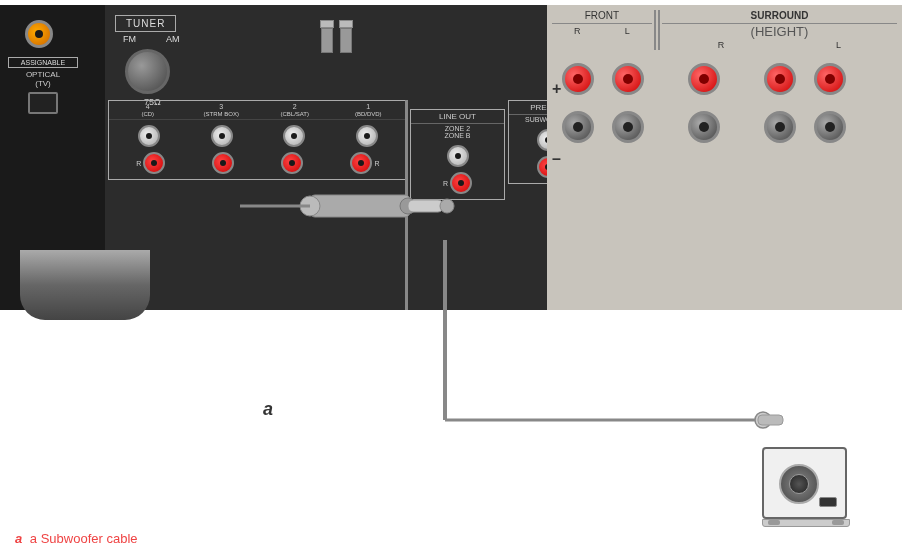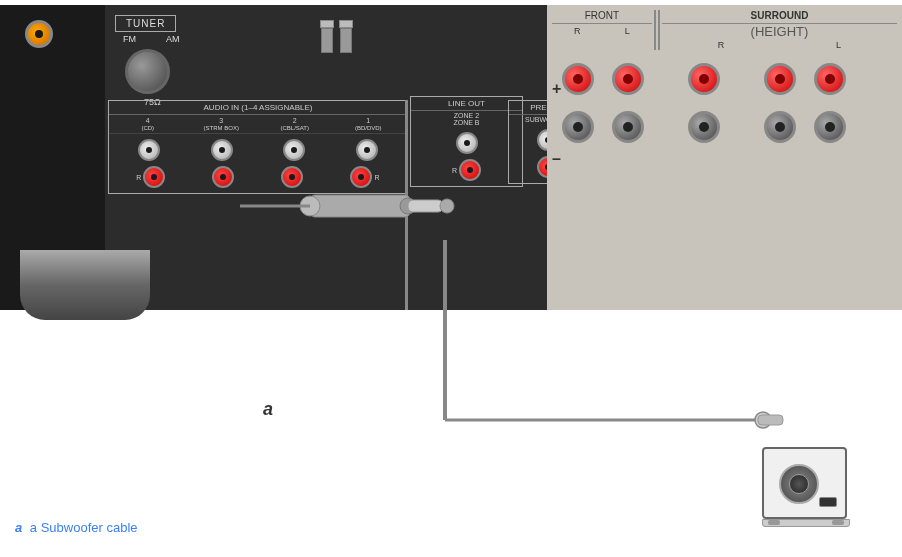--- a/index.html
+++ b/index.html
@@ -234,20 +234,33 @@
 <div class="main-container">
 
   <div class="panel-content">
 
     <div class="left-dark"></div>
 
     <div style="position:absolute; top:15px; left:25px;">
       <div class="rca-orange"></div>
     </div>
 
+    <div style="position:absolute; top:52px; left:8px;">
+      <div class="optical-label-box">
+        <span>ASSIGNABLE</span>
+      </div>
+      <div style="color:#ccc; font-size:8px; text-align:center;">
+        <span>OPTICAL</span>
+      </div>
+      <div style="color:#ccc; font-size:8px; text-align:center;">
+        <span>(TV)</span>
+      </div>
+
+      <div style="width:30px; height:22px; background:#222; border:2px solid #777; margin: 4px auto; border-radius:2px;"></div>
+    </div>
 
     <div style="position:absolute; top:8px; left:115px;">
       <div style="border:1.5px solid #aaa; padding:2px 10px; display:inline-block; color:#ddd; font-size:10px; letter-spacing:1px;">
         <span>TUNER</span>
       </div>
       <div style="display:flex; gap:30px; margin-top:2px; padding-left:8px;">
         <span style="color:#ddd; font-size:9px;">FM</span>
         <span style="color:#ddd; font-size:9px;">AM</span>
       </div>
       
@@ -262,23 +275,20 @@
         <div style="width:14px; height:8px; background:#bbb; border:1px solid #888;"></div>
         <div style="width:12px; height:25px; background:#999; border:1px solid #777;"></div>
       </div>
       <div style="display:flex; flex-direction:column; align-items:center;">
         <div style="width:14px; height:8px; background:#bbb; border:1px solid #888;"></div>
         <div style="width:12px; height:25px; background:#999; border:1px solid #777;"></div>
       </div>
     </div>
 
     <div style="position:absolute; top:95px; left:108px; width:300px; border:1.5px solid #aaa;">
-      <div style="color:#ccc; font-size:8px; text-align:center; padding:2px; border-bottom:1px solid #666;">
-        <span>AUDIO IN  (1–4 ASSIGNABLE)</span>
-      </div>
 
       <div style="display:flex; justify-content:space-around; padding:2px; border-bottom:1px solid #444;">
         <div style="text-align:center; color:#ccc; font-size:7px; width:60px;">4<br><span style="font-size:6px;">(CD)</span></div>
         <div style="text-align:center; color:#ccc; font-size:7px; width:60px;">3<br><span style="font-size:6px;">(STRM BOX)</span></div>
         <div style="text-align:center; color:#ccc; font-size:7px; width:60px;">2<br><span style="font-size:6px;">(CBL/SAT)</span></div>
         <div style="text-align:center; color:#ccc; font-size:7px; width:60px;">1<br><span style="font-size:6px;">(BD/DVD)</span></div>
       </div>
 
       <div style="display:flex; justify-content:space-around; padding:5px 4px;">
         <div class="rca-white"></div>
@@ -295,21 +305,21 @@
         <div class="rca-red"></div>
         <div class="rca-red"></div>
         <div style="display:flex; align-items:center; gap:3px;">
           <div class="rca-red"></div>
           <span style="color:#ccc; font-size:7px;">R</span>
         </div>
       </div>
     </div>
 
 
-    <div style="position:absolute; top:91px; left:410px; width:113px; border:1.5px solid #aaa;">
+    <div style="position:absolute; top:104px; left:410px; width:95px; border:1.5px solid #aaa;">
       <div style="color:#ccc; font-size:8px; text-align:center; padding:2px; border-bottom:1px solid #666;">
         <span>LINE OUT</span>
       </div>
       <div style="color:#ccc; font-size:7px; text-align:center; padding:1px;">
         <span>ZONE 2</span><br>
         <span>ZONE B</span>
       </div>
 
       <div style="display:flex; justify-content:center; gap:8px; padding:5px 0;">
         <div class="rca-white"></div>
@@ -430,18 +440,18 @@
       <div class="sub-port"></div>
     </div>
     <div class="sub-base">
       <div class="sub-feet">
         <div class="sub-foot"></div>
         <div class="sub-foot"></div>
       </div>
     </div>
   </div>
 
-  <div style="position:absolute; bottom:22px; left:15px; font-size:13px; color:#3b82f6;">
+  <div style="position:absolute; bottom:11px; left:15px; font-size:13px; color:#ef4444;">
     <span style="font-weight:bold; font-style:italic; margin-right:4px;">a</span>
     <span>a  Subwoofer cable</span>
   </div>
 
 </div>
 
 </body></html>

